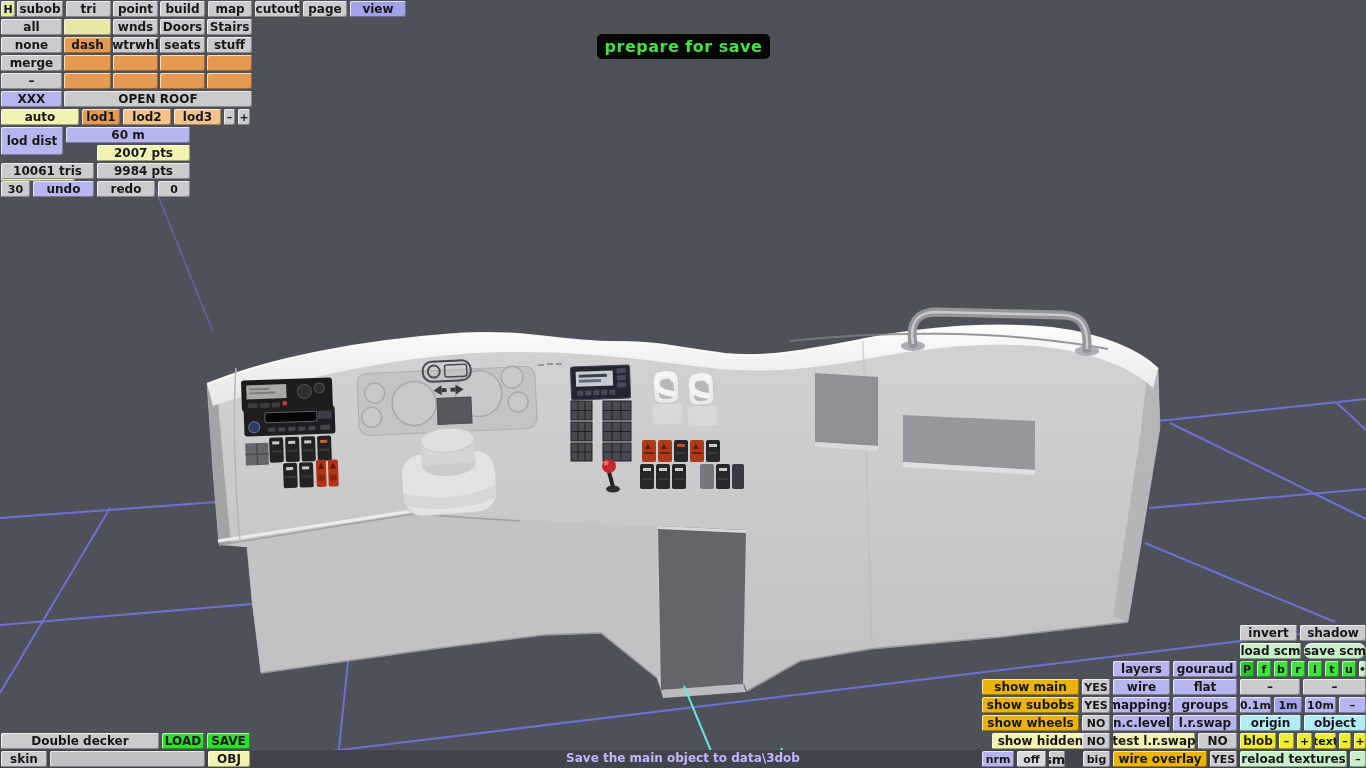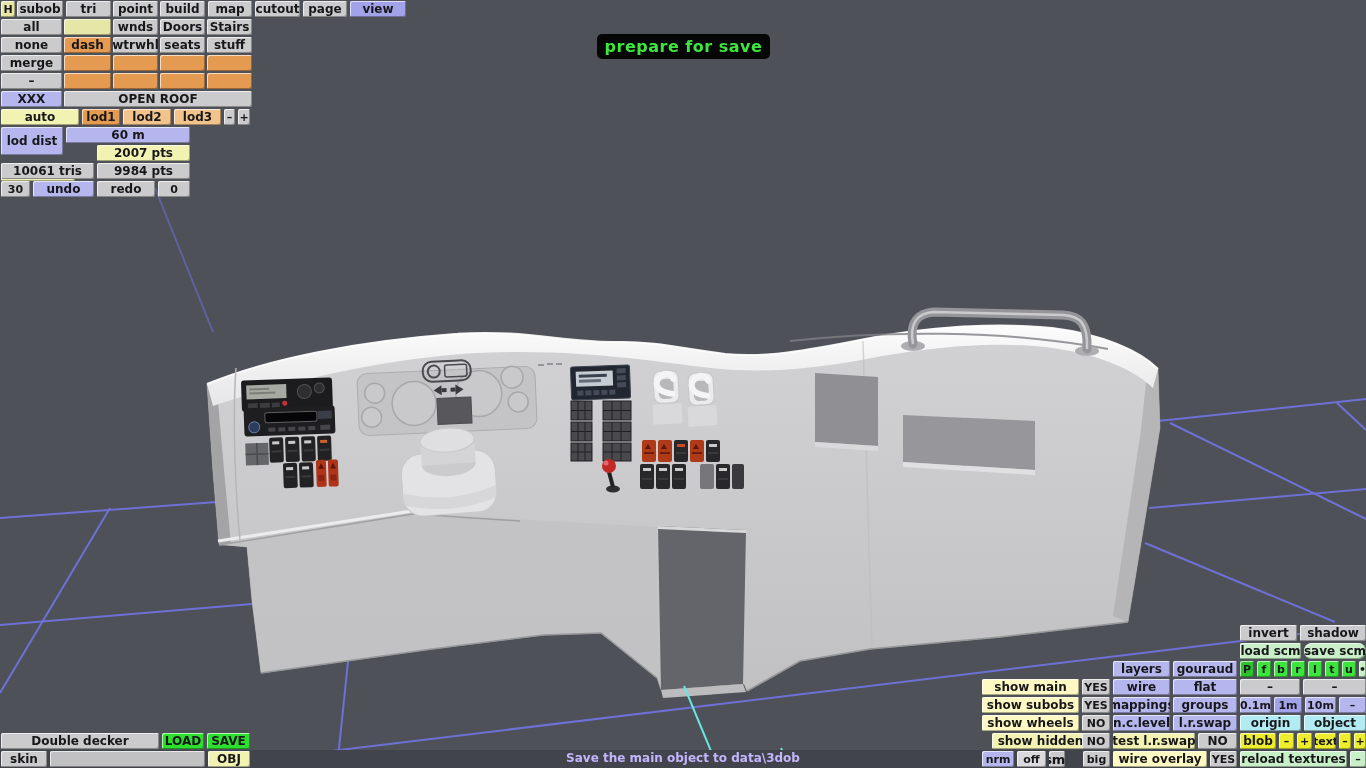--- a/index.html
+++ b/index.html
@@ -16,21 +16,21 @@
   .btn{position:absolute;display:flex;align-items:center;justify-content:center;
        font:bold 12px "DejaVu Sans","Liberation Sans",sans-serif;color:#17171a;
        border-radius:2px;white-space:nowrap;overflow:hidden;pointer-events:auto;
        box-shadow:inset 1px 1px 0 rgba(255,255,255,.65), inset -1px -1px 0 rgba(0,0,0,.33);}
   .gray{background:#cbcbcd}.gray2{background:#c1c1c3}.graylight{background:#dadadc}
   .lav{background:#b6b6ee}.lavsel{background:#a2a2e8}
   .yel{background:#f2f2b2}.khaki{background:#e6e6a6}
   .org{background:#e59a52}.tan{background:#f2c48c}
   .grn{background:#2ee02e}.pgrn{background:#c9efc9}
   .bgrn{background:#3ce43c}.bgrnP{background:#2cc42c}
-  .peach{background:#fef9c3}.cyan{background:#b2ebf2}.byel{background:#eded2e}
+  .peach{background:#eab308}.cyan{background:#b2ebf2}.byel{background:#eded2e}
 </style>
 </head>
 <body>
 <div id="app">
 
 <svg id="viewport-svg" width="1366" height="768" viewBox="0 0 1366 768">
   <defs>
     <linearGradient id="gBody" x1="0" y1="0" x2="0" y2="1">
       <stop offset="0" stop-color="#d2d2d4"></stop>
           <stop offset="1" stop-color="#c1c1c3"></stop>

